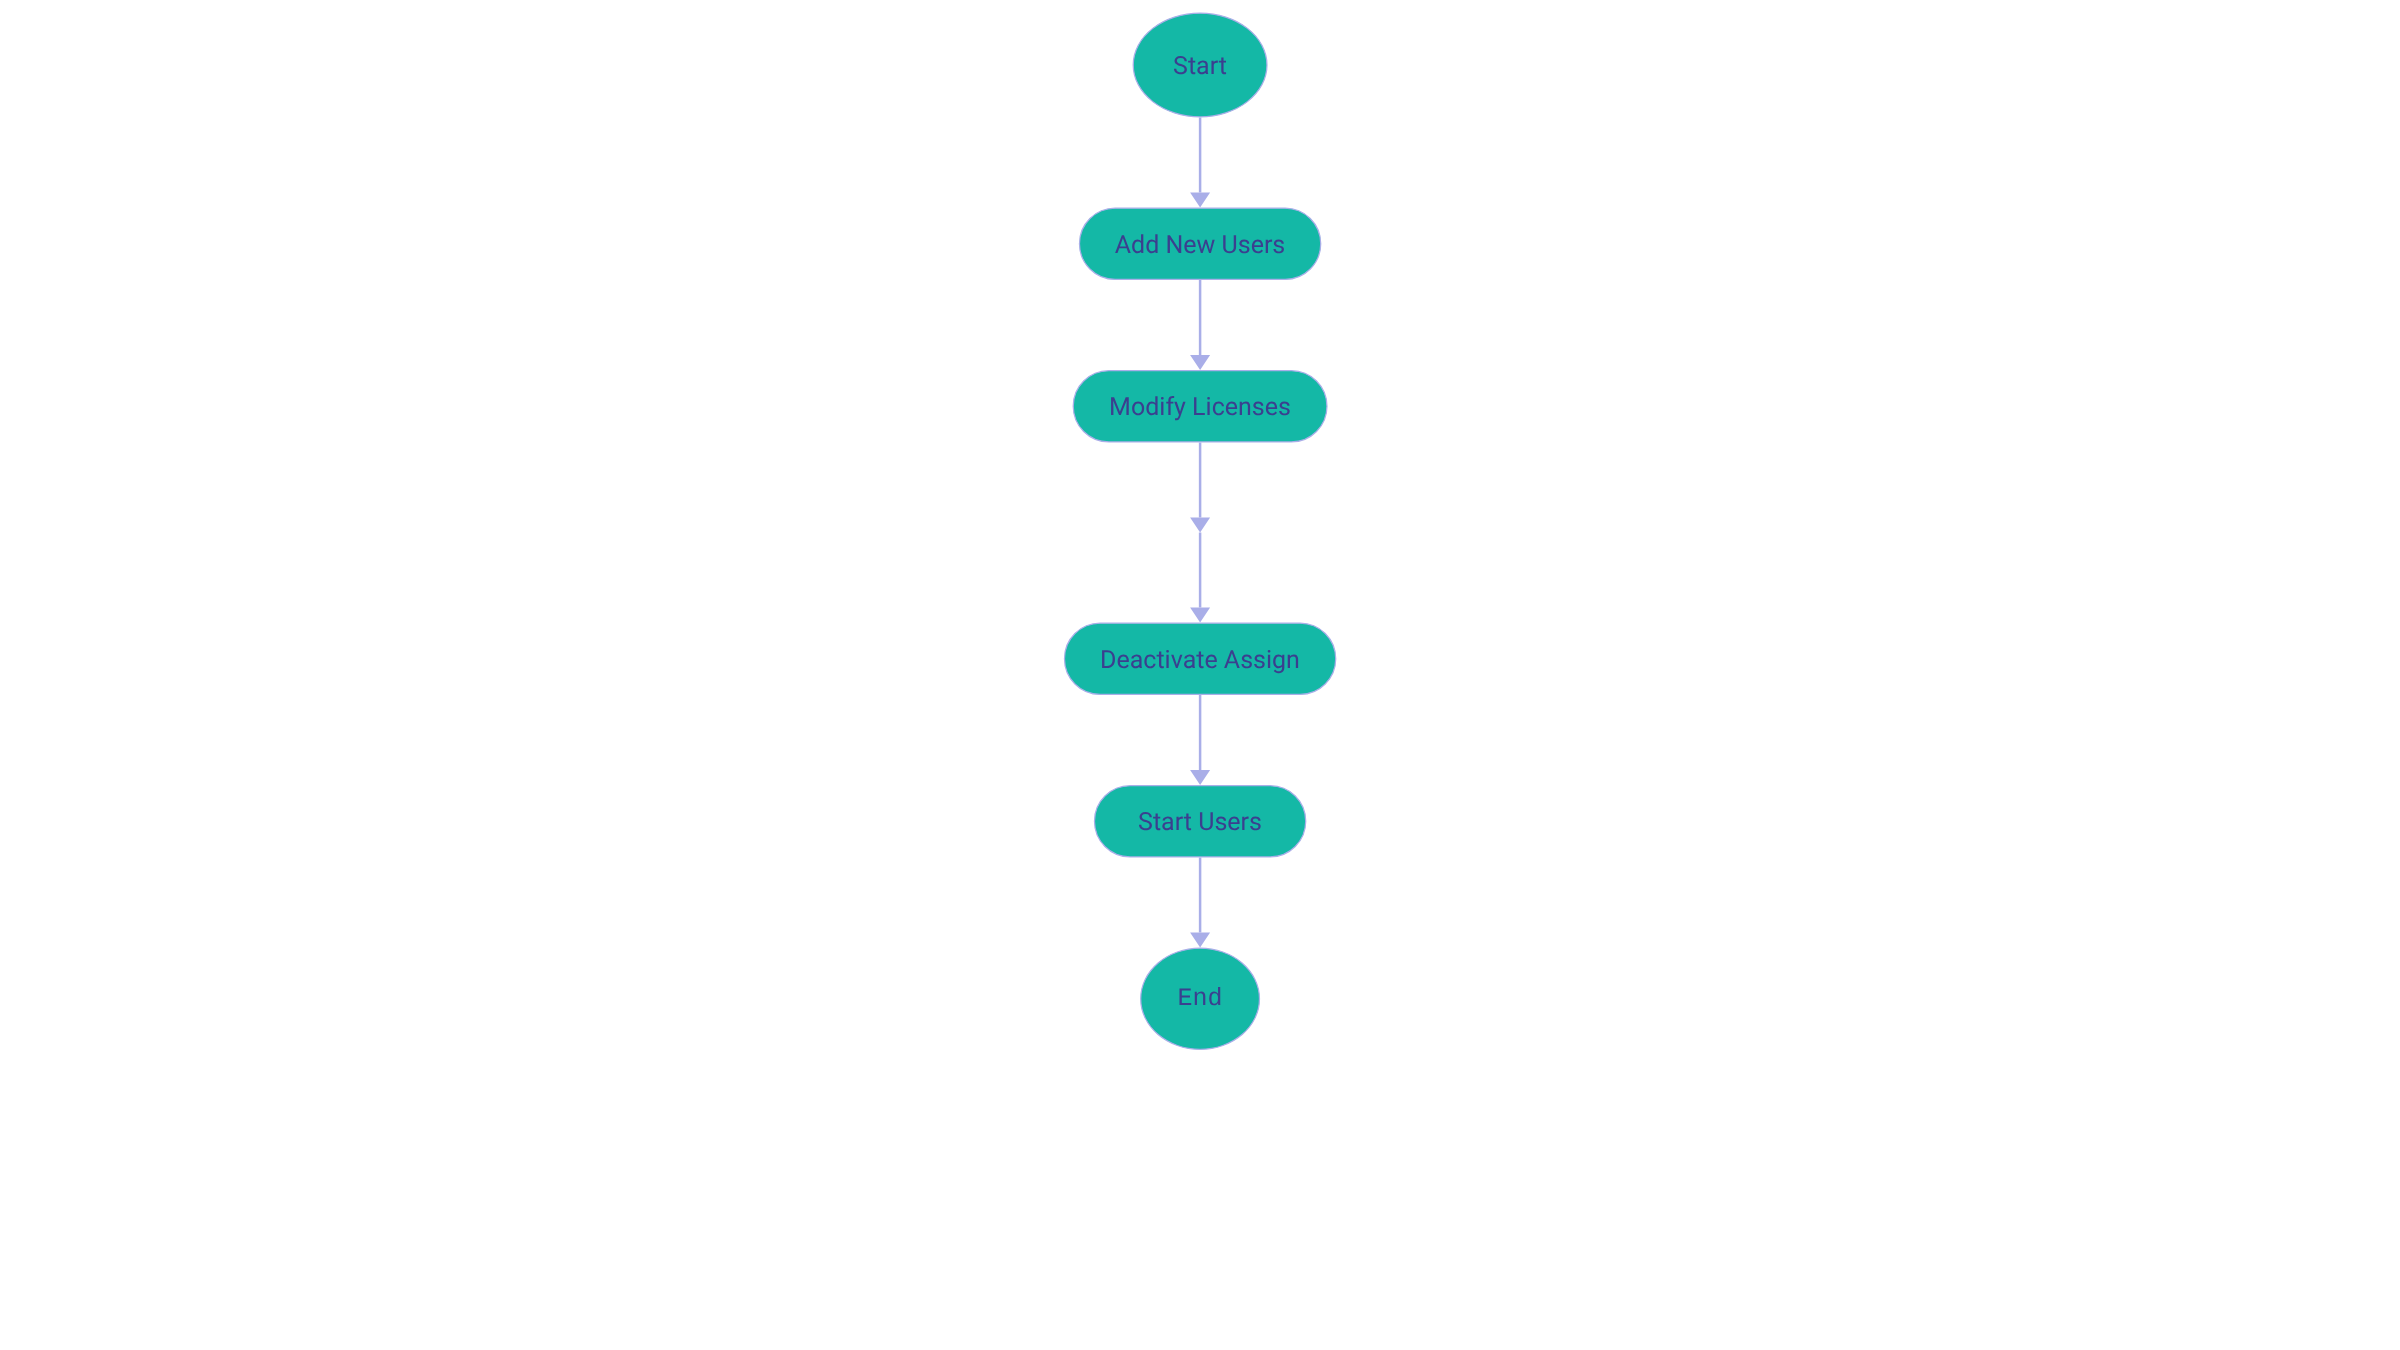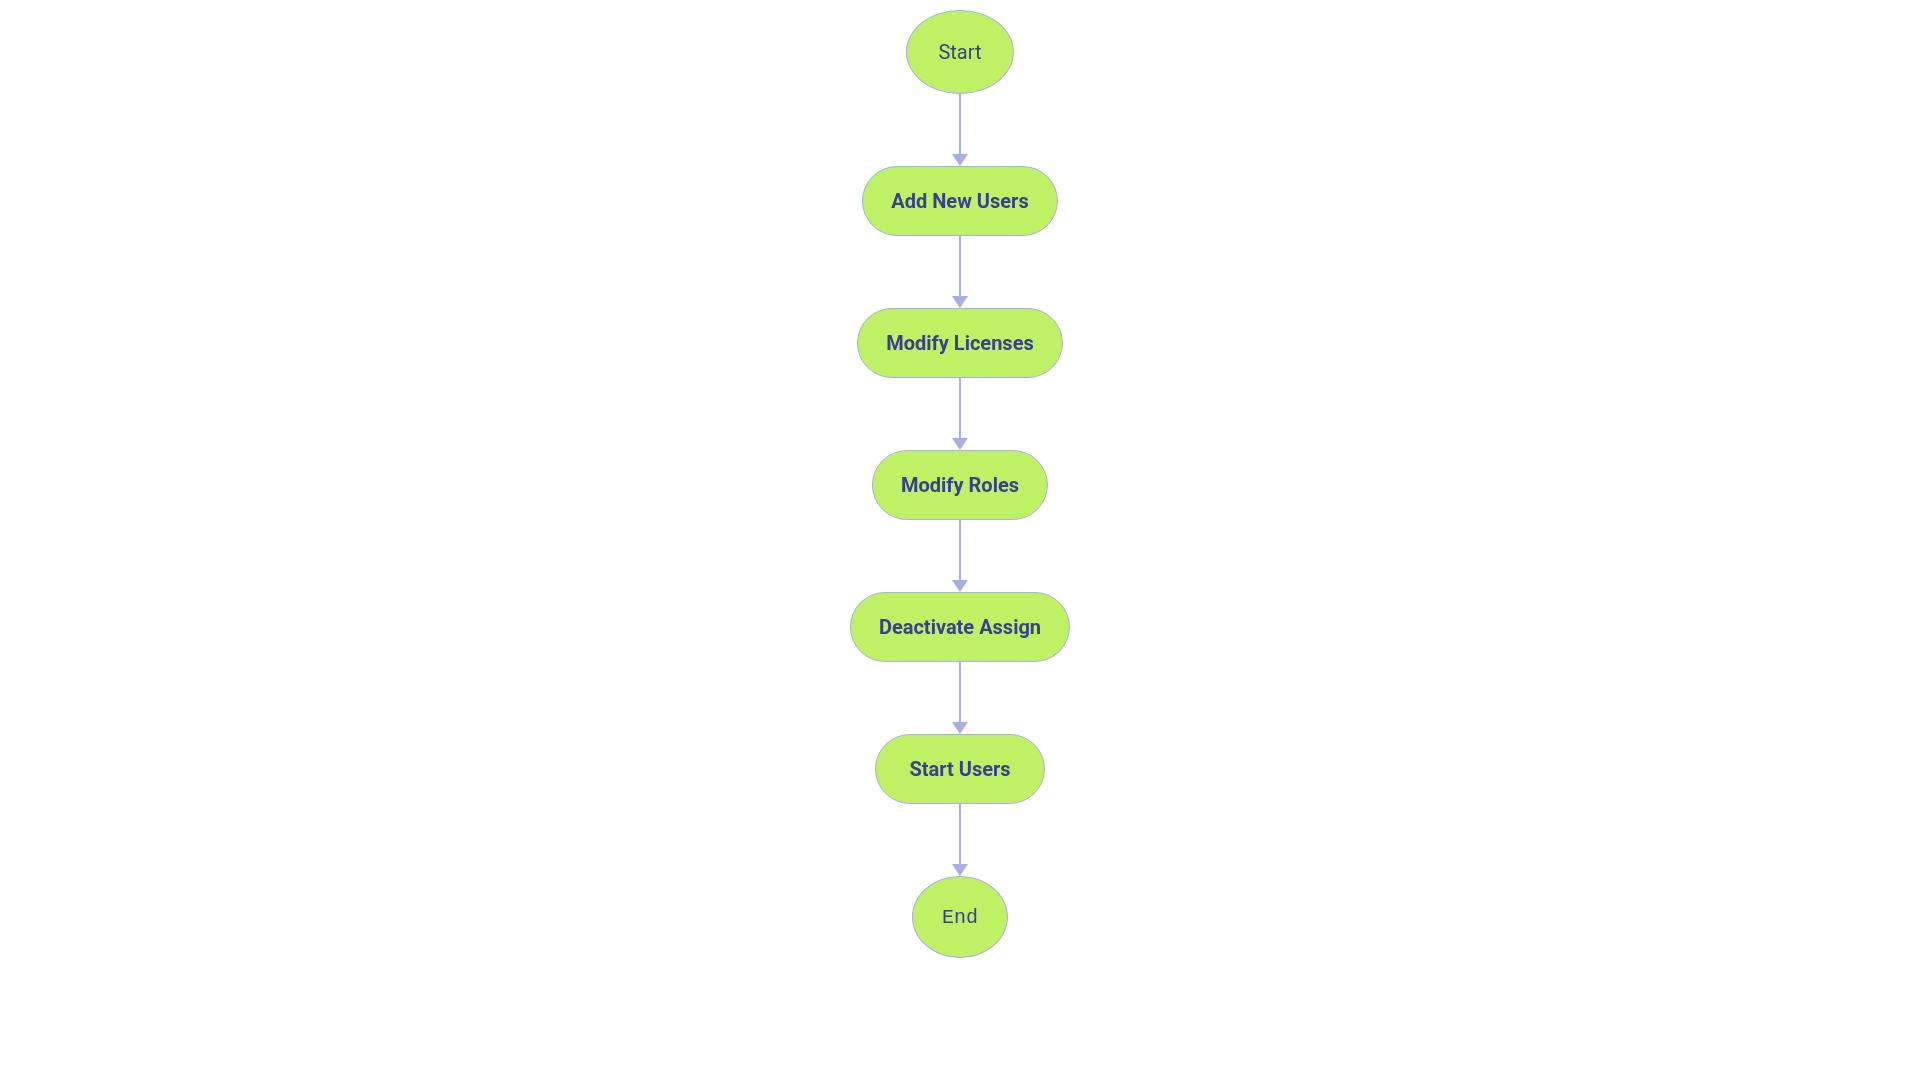--- a/index.html
+++ b/index.html
@@ -13,21 +13,21 @@
   .flowchart {
     position: absolute;
     left: 50%;
     top: 10px;
     transform: translateX(-50%);
     display: flex;
     flex-direction: column;
     align-items: center;
   }
   .node {
-    background: #bef264;
+    background: #14b8a6;
     border: 1.5px solid #a9aee8;
     color: #3b3f8f;
     display: flex;
     align-items: center;
     justify-content: center;
     font-size: 20px;
     font-weight: 400;
     text-align: center;
     padding: 0 28px;
   }
@@ -38,24 +38,23 @@
     padding: 0;
   }
   .node-terminal-small {
     width: 96px;
     height: 82px;
     border-radius: 50%;
     padding: 0;
     font-family: Liberation Mono, monospace;
   }
   .node-process {
-    height: 70px;
+    height: 58px;
     border-radius: 41px;
     min-width: 170px;
-    font-weight: bold;
   }
   .connector {
     display: flex;
     flex-direction: column;
     align-items: center;
     height: 72px;
   }
   .connector-line {
     width: 2px;
     flex: 1;
@@ -94,23 +93,20 @@
 
   <div class="node node-process">
     <span>Modify Licenses</span>
   </div>
 
   <div class="connector">
     <div class="connector-line"></div>
     <div class="connector-arrow"></div>
   </div>
 
-  <div class="node node-process">
-    <span>Modify Roles</span>
-  </div>
 
   <div class="connector">
     <div class="connector-line"></div>
     <div class="connector-arrow"></div>
   </div>
 
   <div class="node node-process">
     <span>Deactivate Assign</span>
   </div>
 

